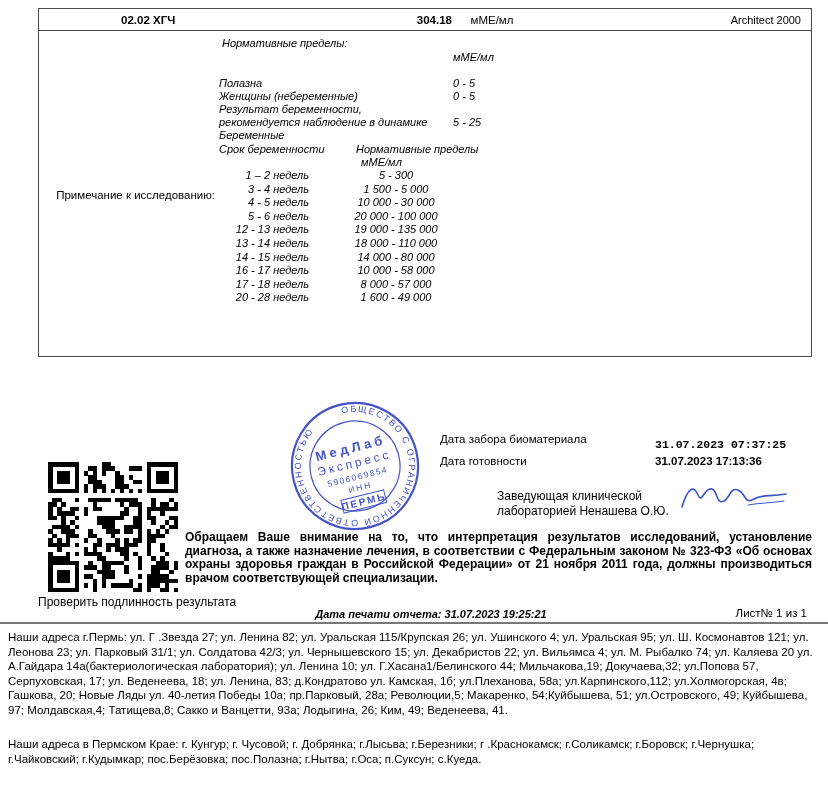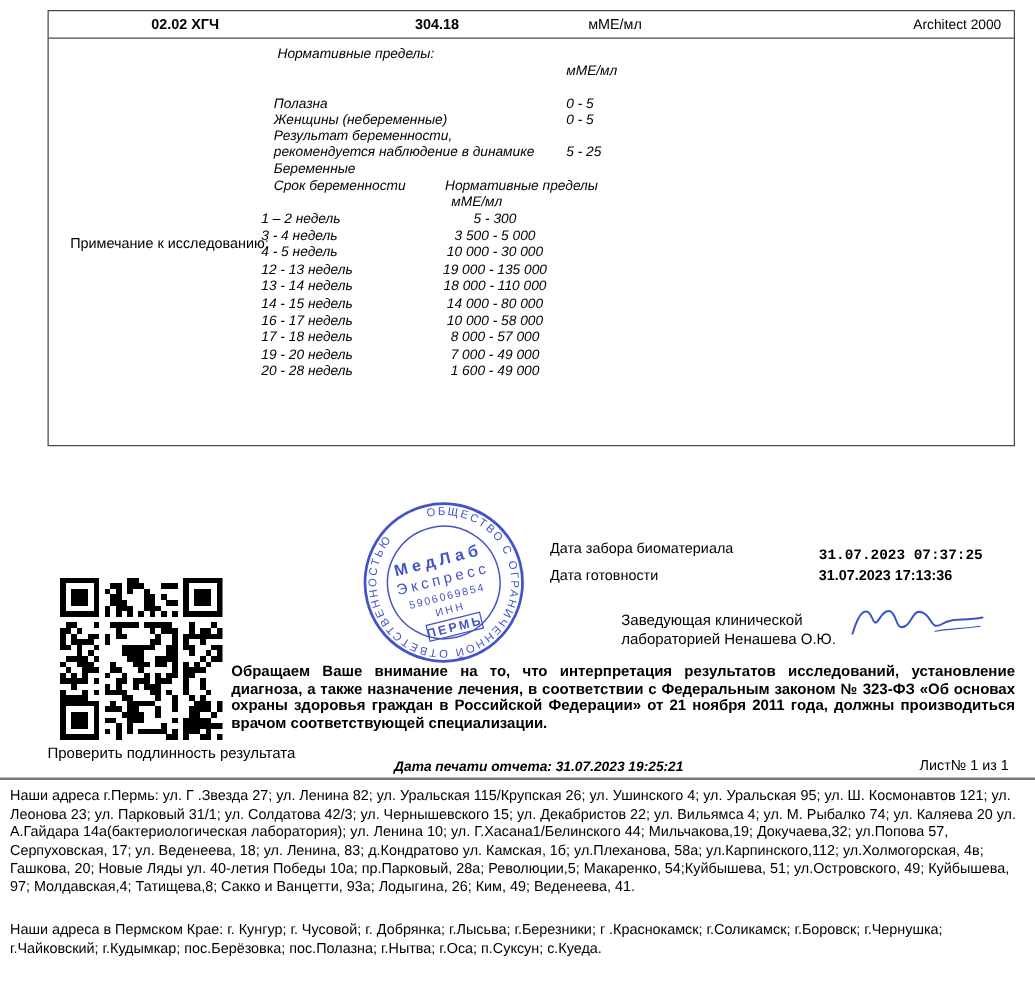--- a/index.html
+++ b/index.html
@@ -4,39 +4,39 @@
 <style>
   :root{ --stamp-blue:#3545c4; --sig-blue:#3b55c8; --ink:#000; --line:#4a4a4a; }
   *{margin:0;padding:0;box-sizing:border-box;}
   html,body{width:828px;height:805px;}
   body{background:#fff;font-family:"Liberation Sans",sans-serif;color:var(--ink);position:relative;overflow:hidden;}
 
   
   .result-table{position:absolute;left:38px;top:8px;width:774px;height:349px;border:1px solid var(--line);}
   .result-row{position:relative;height:22px;border-bottom:1px solid var(--line);font-size:11.5px;}
   .test-name{position:absolute;left:50px;top:5px;font-weight:bold;padding-left:32px;}
-  .test-value{position:absolute;left:293px;top:5px;width:120px;text-align:left;font-weight:bold;}
+  .test-value{position:absolute;left:293px;top:5px;width:120px;text-align:right;font-weight:bold;}
   .test-units{position:absolute;left:393px;top:5px;width:120px;text-align:center;}
   .test-analyzer{position:absolute;right:10px;top:5px;font-size:11px;}
   .note-label{position:absolute;left:2px;top:180px;width:174px;text-align:right;font-size:11.5px;}
 
   
   .ref{font-style:italic;font-size:11px;}
   .ref-title{position:absolute;left:183px;top:28px;}
   .ref-units{position:absolute;left:414px;top:42px;}
   .general-rows{position:absolute;left:180px;top:68px;}
   .g-row{display:flex;height:13px;}
   .g-label{width:234px;}
   .pregnant-label{position:absolute;left:180px;top:120px;}
   .preg-header-term{position:absolute;left:180px;top:134px;}
   .preg-header-range{position:absolute;left:317px;top:134px;}
   .preg-header-units{position:absolute;left:322px;top:147px;}
   .pregnancy-rows{position:absolute;left:170px;top:160px;}
   .p-row{display:flex;height:13.6px;}
-  .p-term{width:100px;text-align:left;}
+  .p-term{width:100px;text-align:right;}
   .p-range{width:130px;text-align:center;margin-left:22px;}
 
   
   .qr{position:absolute;left:48px;top:462px;width:130px;height:130px;}
   .qr svg{width:100%;height:100%;fill:#000;shape-rendering:crispEdges;}
   .stamp{position:absolute;left:285px;top:396px;width:140px;height:140px;opacity:.92;}
   .stamp-ring{fill:none;stroke:var(--stamp-blue);}
   .stamp-text{fill:var(--stamp-blue);font-family:"Liberation Sans",sans-serif;}
   .date-label-1{position:absolute;left:440px;top:433px;font-size:11.5px;}
   .date-value-1{position:absolute;left:655px;top:438px;font-size:11.5px;font-weight:bold;font-family:Liberation Mono, monospace;}
@@ -95,49 +95,49 @@
       <div class="preg-header-term">Срок беременности</div>
       <div class="preg-header-range">Нормативные пределы</div>
       <div class="preg-header-units">мМЕ/мл</div>
       <div class="pregnancy-rows">
           <div class="p-row">
             <span class="p-term">1 – 2  недель</span>
             <span class="p-range">5 - 300</span>
           </div>
           <div class="p-row">
             <span class="p-term">3 - 4  недель</span>
-            <span class="p-range">3 500 - 5 000</span>
+            <span class="p-range">1 500 - 5 000</span>
           </div>
           <div class="p-row">
             <span class="p-term">4 - 5  недель</span>
             <span class="p-range">10 000 - 30 000</span>
           </div>
           <div class="p-row">
+            <span class="p-term">5 - 6  недель</span>
+            <span class="p-range">20 000 - 100 000</span>
+          </div>
+          <div class="p-row">
             <span class="p-term">12 - 13  недель</span>
             <span class="p-range">19 000 - 135 000</span>
           </div>
           <div class="p-row">
             <span class="p-term">13 - 14  недель</span>
             <span class="p-range">18 000 - 110 000</span>
           </div>
           <div class="p-row">
             <span class="p-term">14 - 15  недель</span>
             <span class="p-range">14 000 -  80 000</span>
           </div>
           <div class="p-row">
             <span class="p-term">16 - 17  недель</span>
             <span class="p-range">10 000 -  58 000</span>
           </div>
           <div class="p-row">
             <span class="p-term">17 - 18  недель</span>
             <span class="p-range">8 000 -  57 000</span>
-          </div>
-          <div class="p-row">
-            <span class="p-term">19 - 20  недель</span>
-            <span class="p-range">7 000 -  49 000</span>
           </div>
           <div class="p-row">
             <span class="p-term">20 - 28  недель</span>
             <span class="p-range">1 600 -  49 000</span>
           </div>
         </div>
     </div>
   </div>
 
   <div class="qr">

